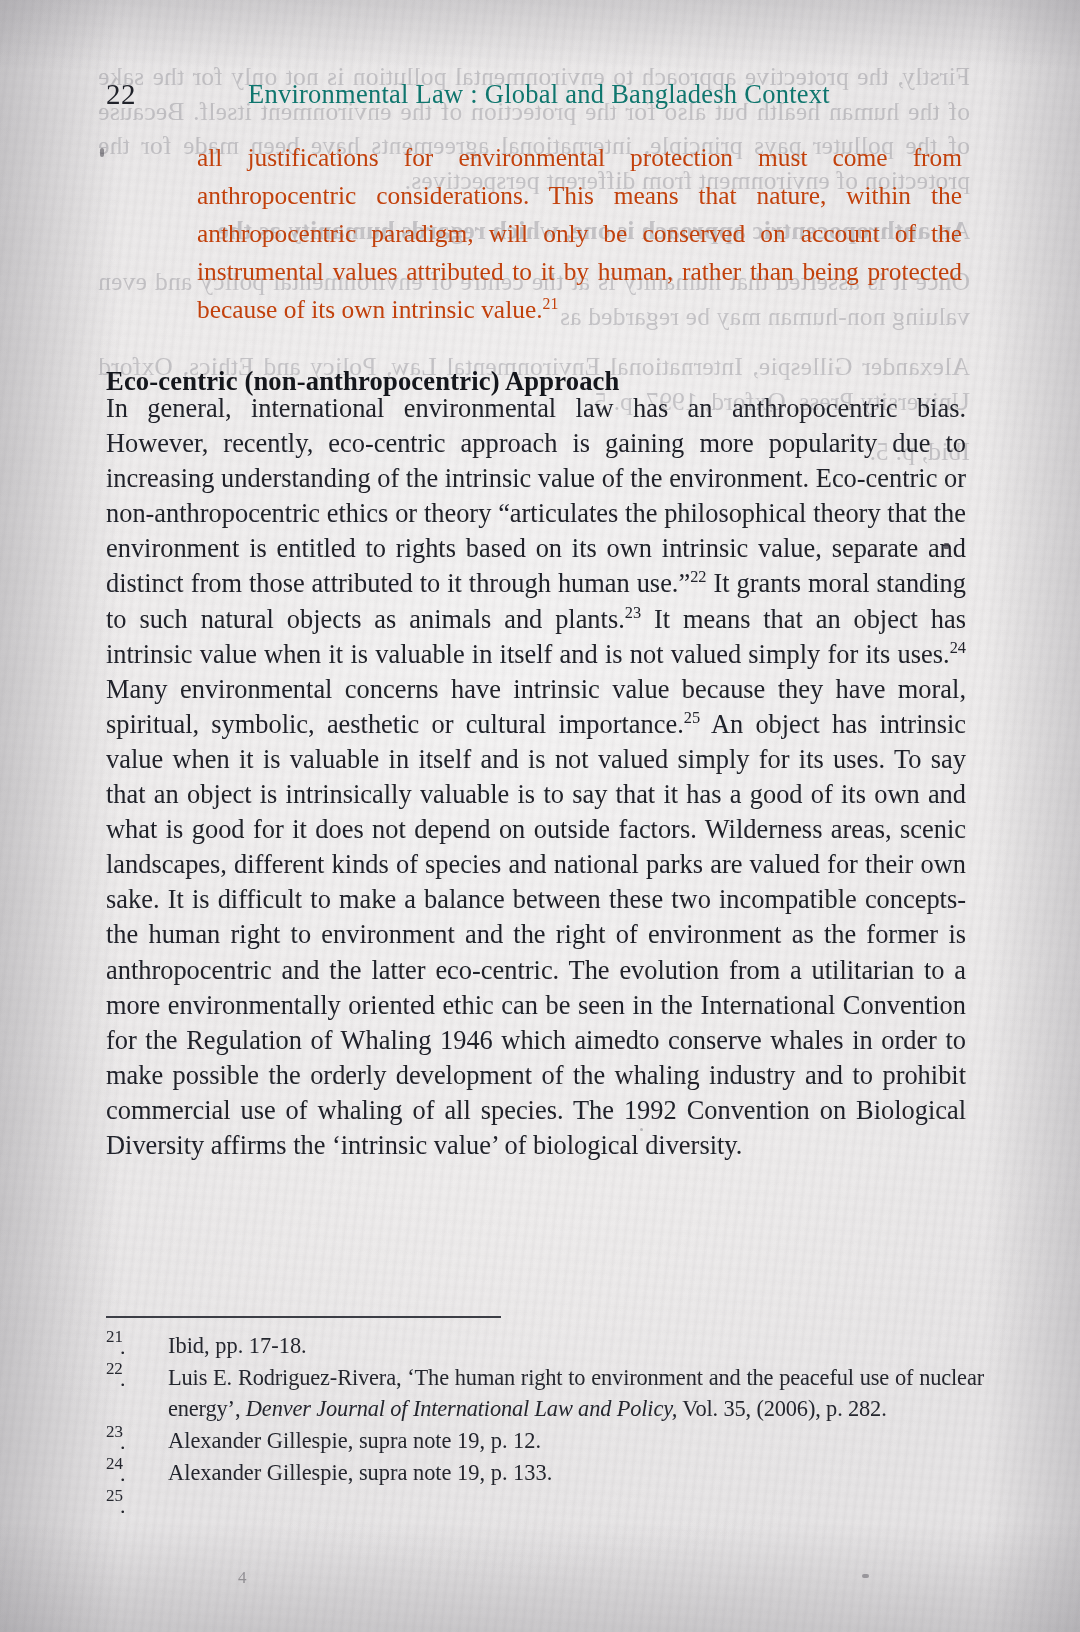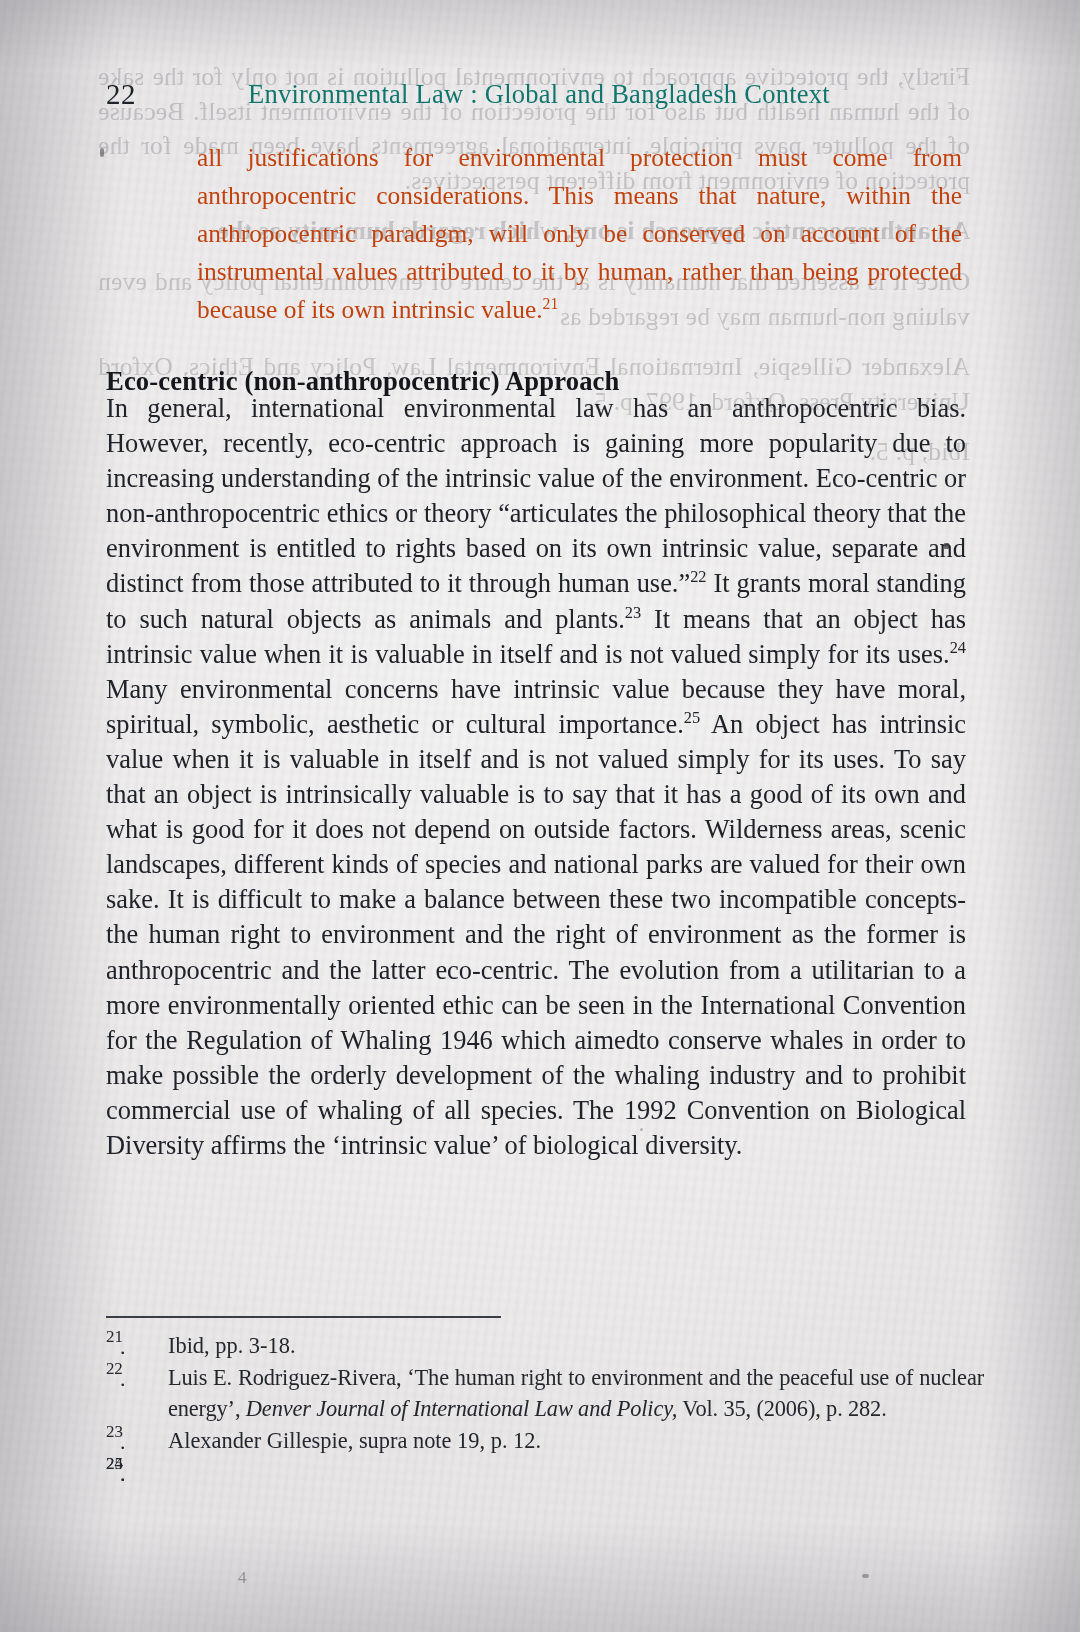--- a/index.html
+++ b/index.html
@@ -252,38 +252,39 @@
 
     <div class="body-par"><span>In general, international environmental law has an anthropocentric bias. However, recently, eco-centric approach is gaining more popularity due to increasing understanding of the intrinsic value of the environment. Eco-centric or non-anthropocentric ethics or theory “articulates the philosophical theory that the environment is entitled to rights based on its own intrinsic value, separate and distinct from those attributed to it through human use.”</span><sup>22</sup><span> It grants moral standing to such natural objects as animals and plants.</span><sup>23</sup><span> It means that an object has intrinsic value when it is valuable in itself and is not valued simply for its uses.</span><sup>24</sup><span> Many environmental concerns have intrinsic value because they have moral, spiritual, symbolic, aesthetic or cultural importance.</span><sup>25</sup><span> An object has intrinsic value when it is valuable in itself and is not valued simply for its uses. To say that an object is intrinsically valuable is to say that it has a good of its own and what is good for it does not depend on outside factors. Wilderness areas, scenic landscapes, different kinds of species and national parks are valued for their own sake. It is difficult to make a balance between these two incompatible concepts- the human right to environment and the right of environment as the former is anthropocentric and the latter eco-centric. The evolution from a utilitarian to a more environmentally oriented ethic can be seen in the International Convention for the Regulation of Whaling 1946 which aimedto conserve whales in order to make possible the orderly development of the whaling industry and to prohibit commercial use of whaling of all species. The 1992 Convention on Biological Diversity affirms the ‘intrinsic value’ of biological diversity.</span></div>
 
     <div class="fn-rule"></div>
 
     <div class="footnotes">
 
       <div class="fn">
         <span class="fn-num">21</span>
         <span class="fn-dot">.</span>
-        <span>Ibid, pp. 3-18.</span>
+        <span>Ibid, pp. 17-18.</span>
       </div>
 
       <div class="fn fn-wide">
         <span class="fn-num">22</span>
         <span class="fn-dot">.</span>
         <span>Luis E. Rodriguez-Rivera, ‘The human right to environment and the peaceful use of nuclear energy’, </span><i>Denver Journal of International Law and Policy,</i><span> Vol. 35, (2006), p. 282.</span>
       </div>
 
       <div class="fn">
         <span class="fn-num">23</span>
         <span class="fn-dot">.</span>
         <span>Alexander Gillespie, supra note 19, p. 12.</span>
       </div>
 
       <div class="fn">
         <span class="fn-num">24</span>
         <span class="fn-dot">.</span>
+        <span>Alexander Gillespie, supra note 19, p. 133.</span>
       </div>
 
       <div class="fn">
         <span class="fn-num">25</span>
         <span class="fn-dot">.</span>
       </div>
 
     </div>
 
     <div class="mark-dot"></div>

